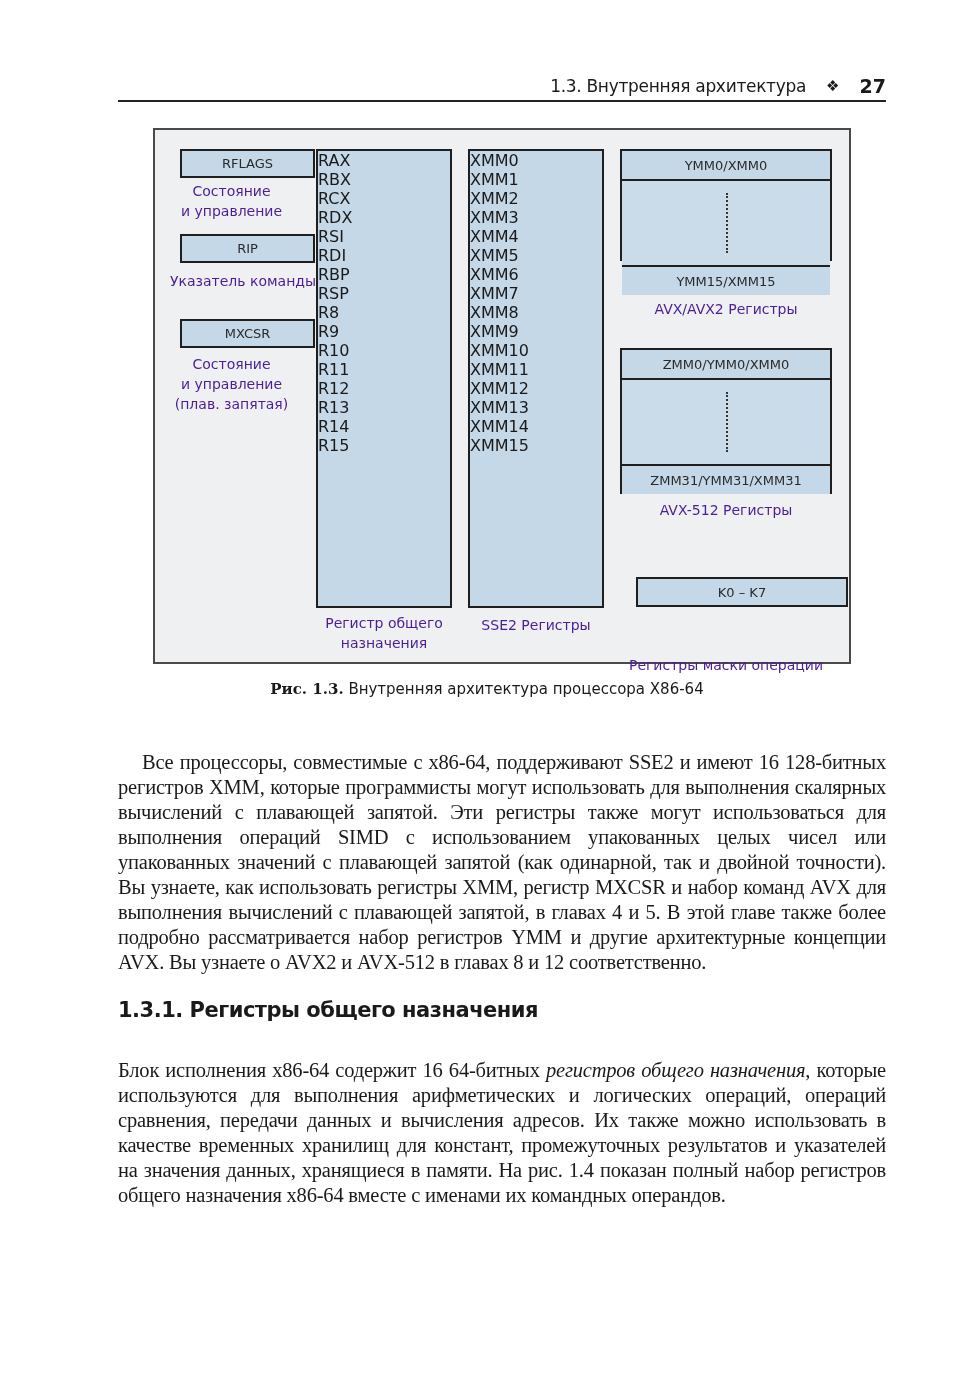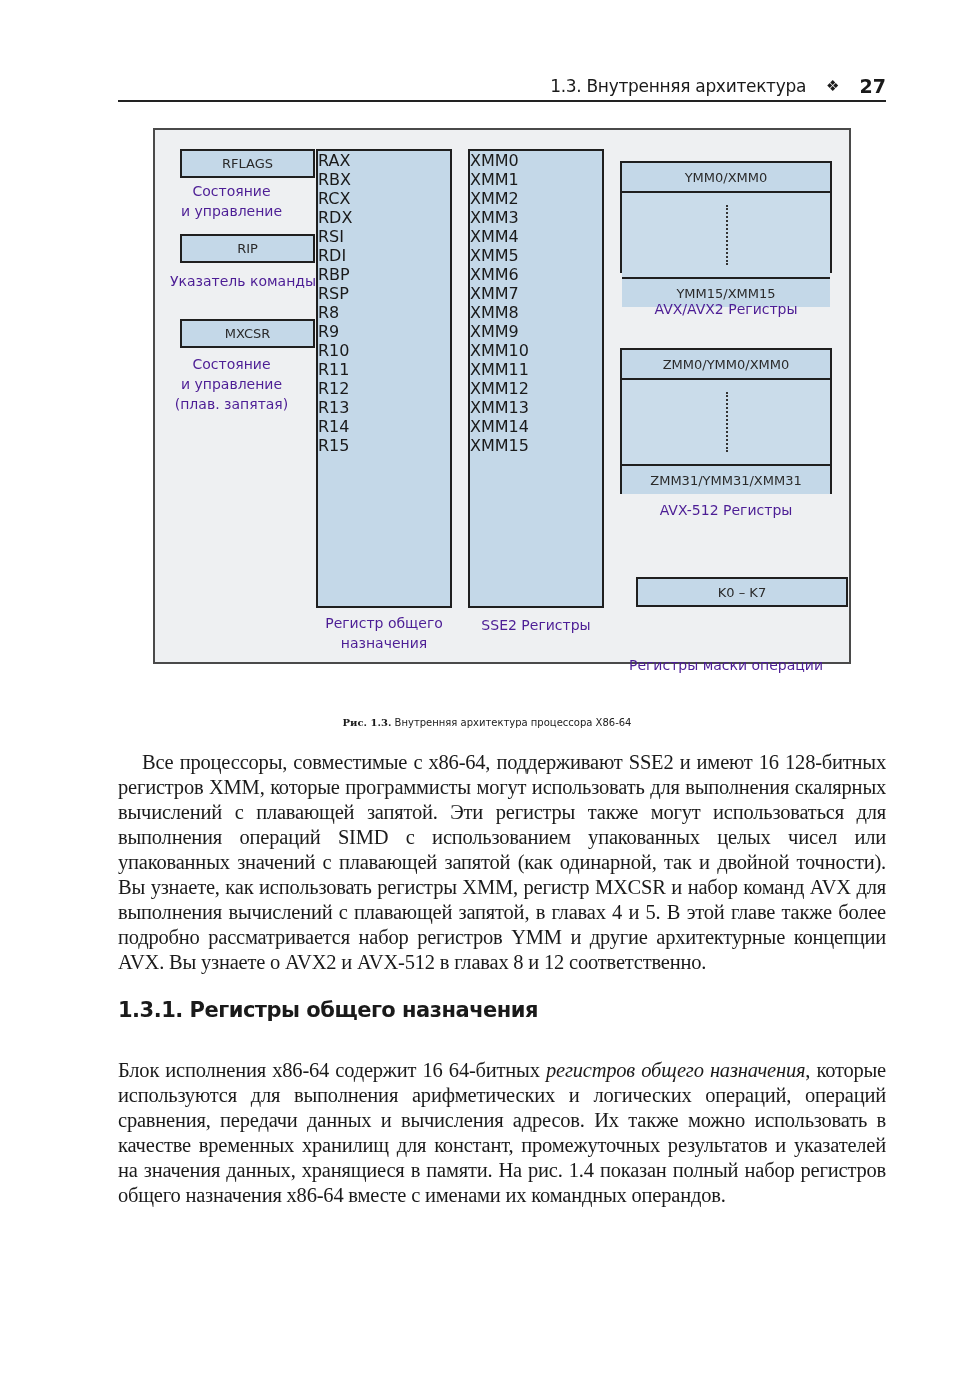--- a/index.html
+++ b/index.html
@@ -41,21 +41,21 @@
   }
   .wide-box .top { border-bottom: 2px solid #1f1f1f; }
   .wide-box .bot { border-top: 2px solid #1f1f1f; }
   .wide-box .mid { height: 84px; position: relative; background: #cadcea; }
   .wide-box .dots {
     position: absolute; left: 50%; top: 12px; height: 60px; border-left: 2px dotted #333;
   }
 
   .caption {
     position: absolute; left: 0; top: 680px; width: 974px; text-align: center;
-    font-family: "DejaVu Sans", sans-serif; font-size: 10px; margin-top: 37px;
+    font-family: "DejaVu Sans", sans-serif; font-size: 15px;
   }
   .caption .cap-num { font-family: "DejaVu Serif", serif; font-weight: bold; }
 
   .para {
     position: absolute; left: 118px; width: 768px;
     font-family: "Liberation Serif", serif; font-size: 20.5px; line-height: 25px;
     text-align: justify; letter-spacing: -0.2px;
   }
   .p1 { top: 729px; text-indent: 24px; }
   .p2 { top: 1037px; }
@@ -125,21 +125,21 @@
         <div class="cell">XMM10</div>
         <div class="cell">XMM11</div>
         <div class="cell">XMM12</div>
         <div class="cell">XMM13</div>
         <div class="cell">XMM14</div>
         <div class="cell">XMM15</div>
       </div>
   </div>
   <div class="lbl" style="left:313px; top:485px; width:136px;">SSE2 Регистры</div>
 
-  <div class="wide-box" style="left:465px; top:19px; width:212px; height:112px;margin-top:12px;">
+  <div class="wide-box" style="left:465px; top:19px; width:212px; height:112px;">
     <div class="top">YMM0/XMM0</div>
     <div class="mid">
         <div class="dots"></div>
       </div>
     <div class="bot">YMM15/XMM15</div>
   </div>
   <div class="lbl" style="left:465px; top:169px; width:212px;">AVX/AVX2 Регистры</div>
 
   <div class="wide-box" style="left:465px; top:218px; width:212px; height:146px;">
     <div class="top">ZMM0/YMM0/XMM0</div>

